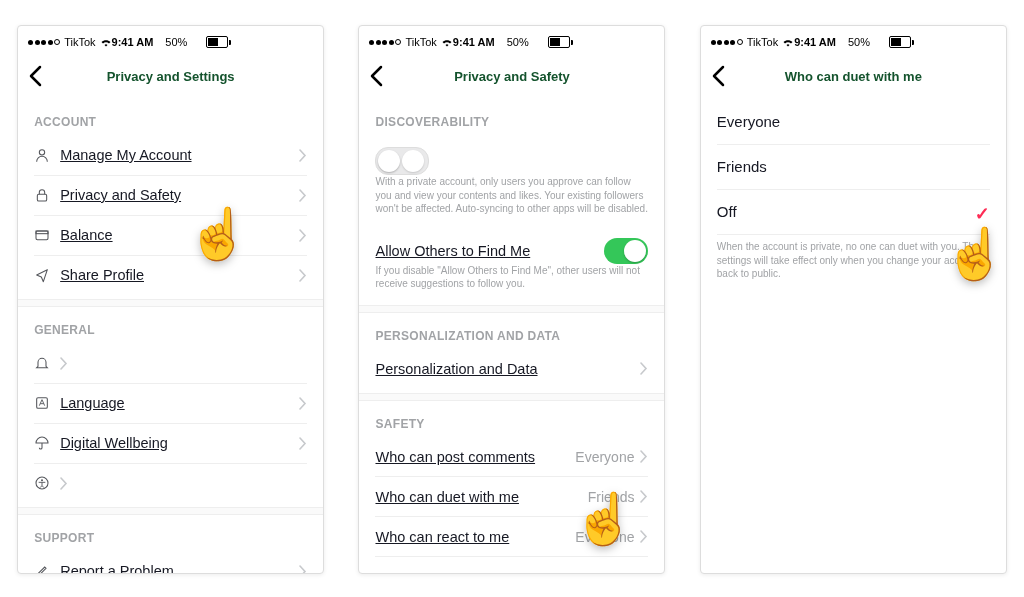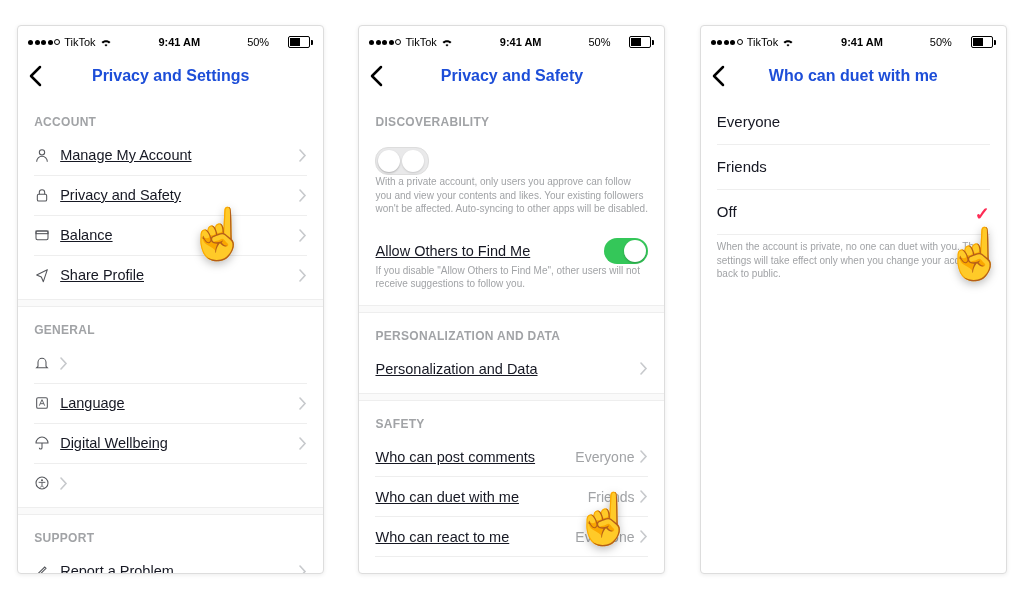--- a/index.html
+++ b/index.html
@@ -24,40 +24,40 @@
     background: #fff;
     overflow: hidden;
     position: relative;
     display: flex;
     flex-direction: column;
   }
   .status-bar {
     height: 20px;
     display: flex;
     align-items: center;
-    justify-content: space-between;
+    justify-content: flex-start;
     padding: 6px 10px 2px 10px;
     font-size: 11px;
     color: #000;
   }
   .status-left { display:flex; align-items:center; gap:4px; }
-  .status-right { display:flex; align-items:center; gap:19px; }
+  .status-right { display:flex; align-items:center; gap:19px;margin-left:12px; }
   .signal-dots { display:flex; gap:1.5px; align-items:center;}
   .signal-dots span { width:5px; height:5px; border-radius:50%; background:#000; display:inline-block;}
   .signal-dots span.e { background:transparent; border:0.8px solid #000; width:4px; height:4px;}
   .wifi-svg { width:12px; height:10px; }
   .nav-bar {
     height: 44px;
     display:flex;
     align-items:center;
     justify-content:center;
     position:relative;
     border-bottom: 0.5px solid rgba(0,0,0,0);
   }
-  .nav-title { font-weight:700; font-size:16px; color:#1d4ed8; }
+  .nav-title { font-weight:700; font-size:13px; color:#14532d; }
   .nav-back {
     position:absolute; left:10px; top:0; height:44px; display:flex; align-items:center;
   }
   .content { flex:1; overflow:hidden; }
   .section-label {
     font-size:12px; font-weight:600; color:#a1a3a6; letter-spacing:0.3px;
     padding: 16px 16px 6px 16px;
     text-transform: uppercase;
   }
   .row {

